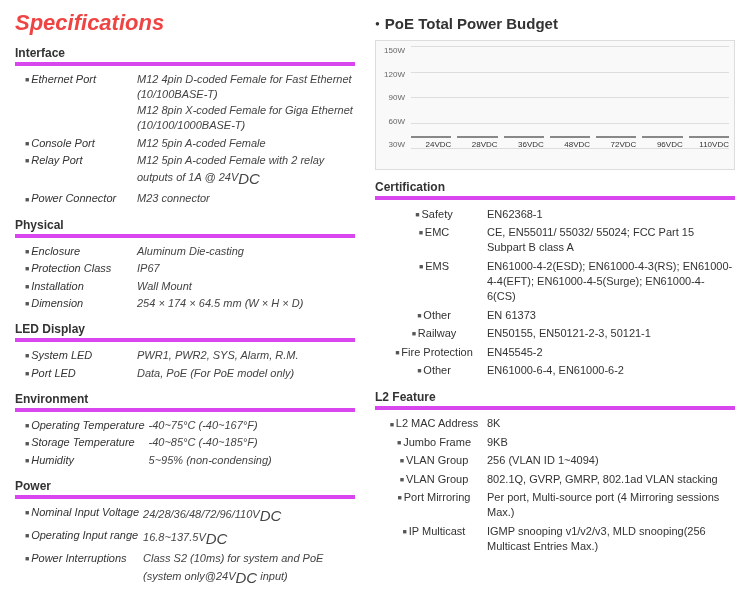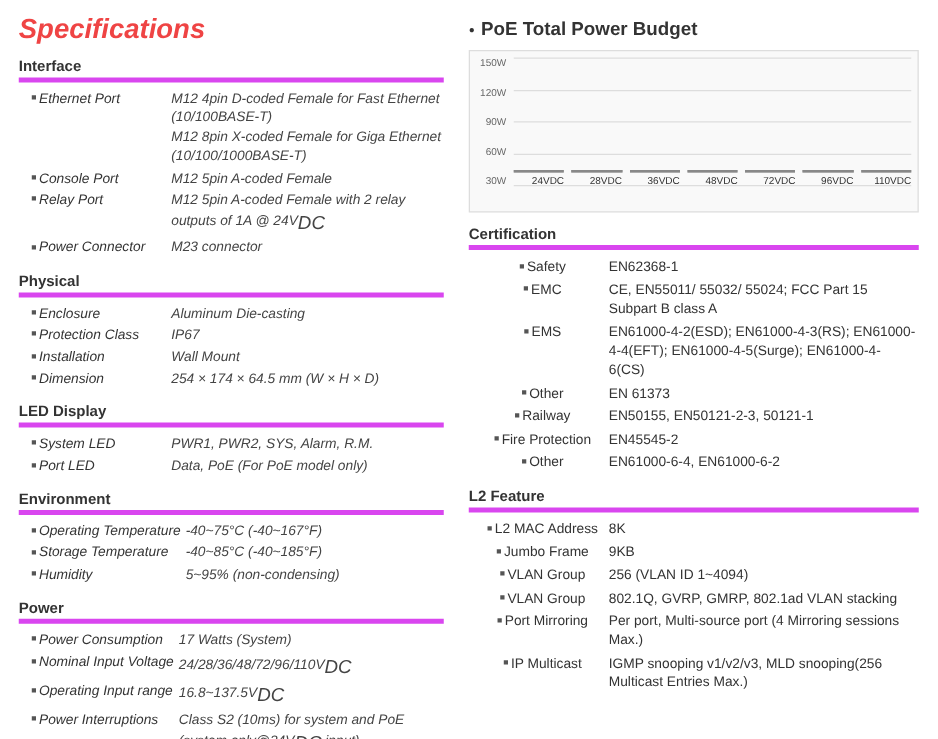--- a/index.html
+++ b/index.html
@@ -277,24 +277,20 @@
       <tr>
         <td>Humidity</td>
         <td>5~95% (non-condensing)</td>
       </tr>
     </tbody>
       </table>
 
     <div class="section-title">Power</div>
     <table class="spec-table">
       <tbody>
-          <tr>
-        <td>Power Consumption</td>
-        <td>17 Watts (System)</td>
-      </tr>
       <tr>
         <td>Nominal Input Voltage</td>
         <td>24/28/36/48/72/96/110V<span class="sub-text">DC</span></td>
       </tr>
       <tr>
         <td>Operating Input range</td>
         <td>16.8~137.5V<span class="sub-text">DC</span></td>
       </tr>
       <tr>
         <td>Power Interruptions</td>

